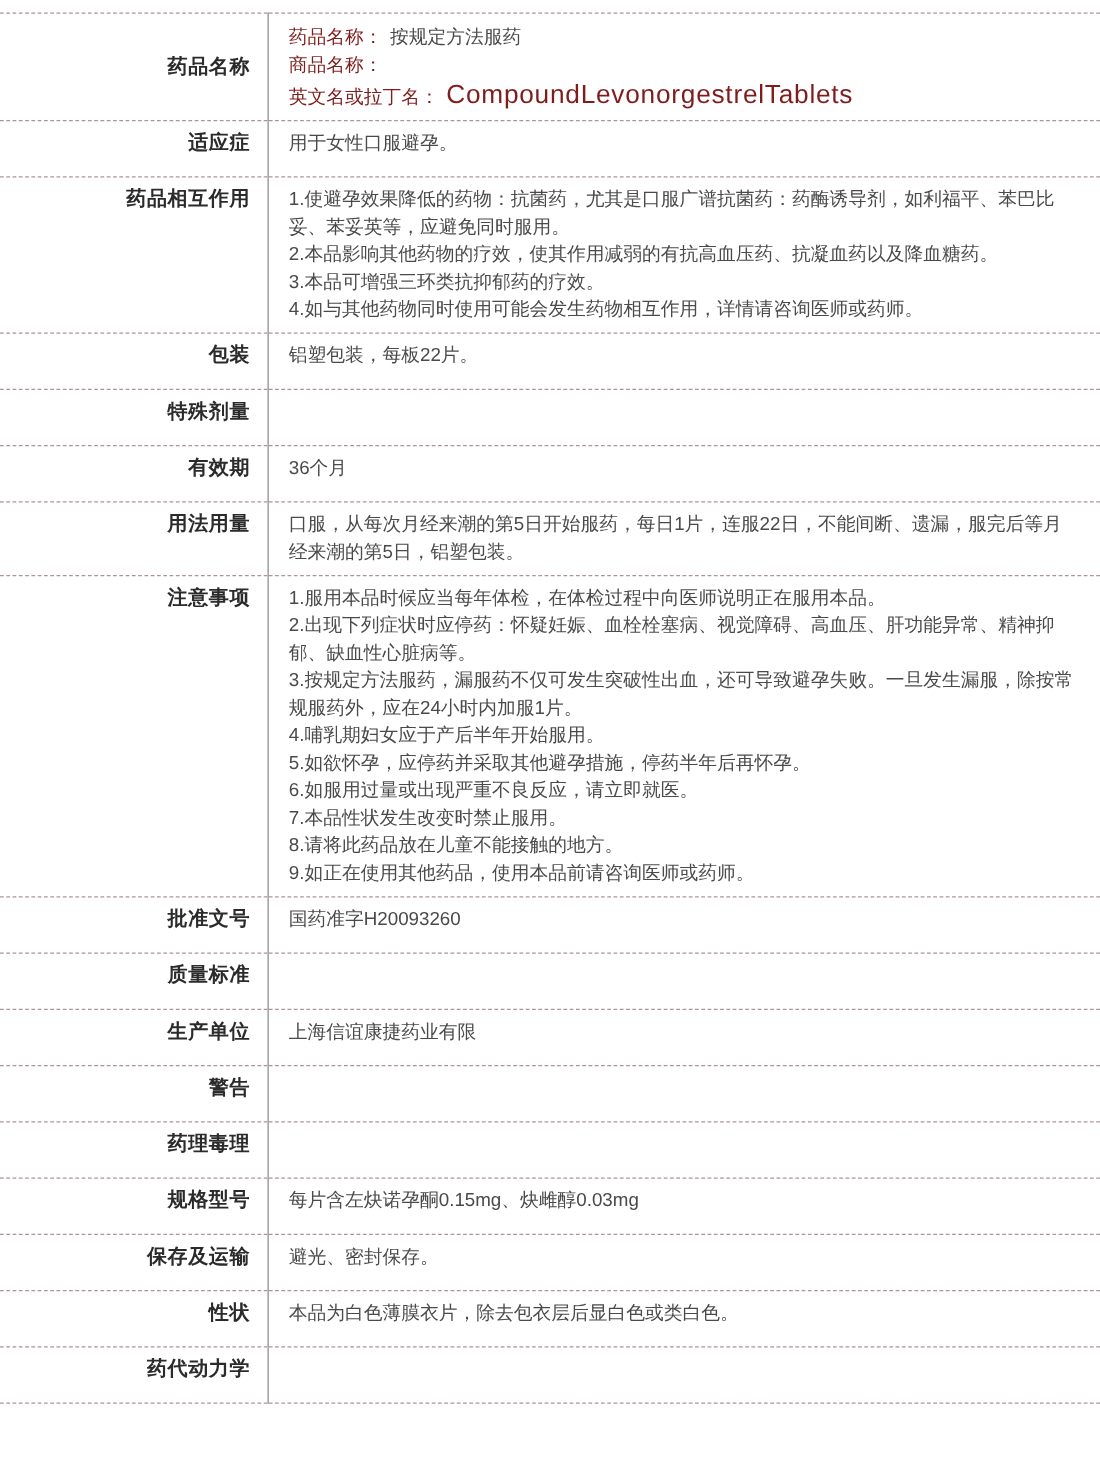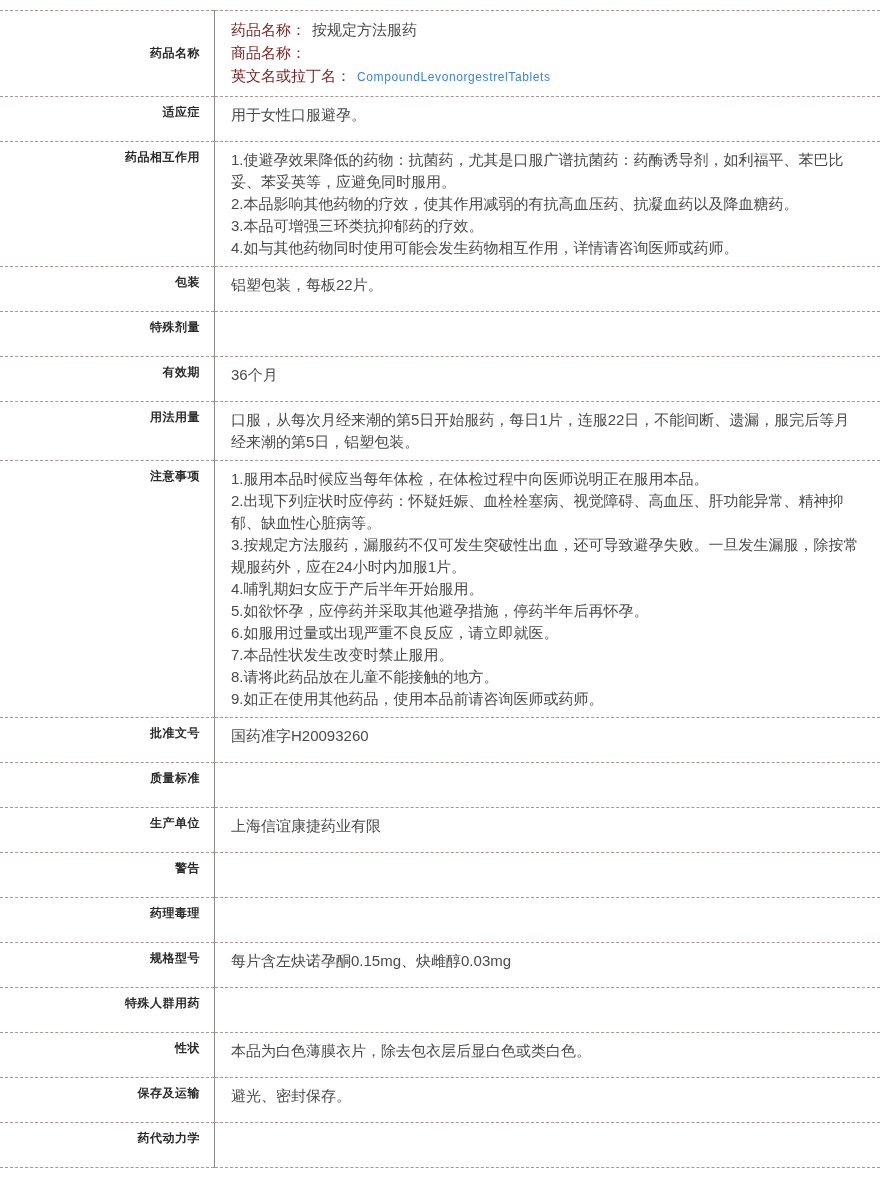--- a/index.html
+++ b/index.html
@@ -26,41 +26,41 @@
   }
   td {
     vertical-align: top;
     height: 30px;
   }
   td.lbl {
     width: 200px;
     border-right: 1px solid #8c8c8c;
     text-align: right;
     padding: 7px 14px 7px 0;
-    font-size: 12px;
+    font-size: 16px;
     font-weight: bold;
     color: #2b2b2b;
     letter-spacing: 0.5px;
   }
   td.val {
     padding: 7px 20px 7px 16px;
     font-size: 15px;
     color: #4a4a4a;
     line-height: 22px;
   }
   .line { min-height: 22px; }
   
   tr.row-drug-name td.lbl { vertical-align: middle; }
   tr.row-drug-name td.val { line-height: 23px; }
   .kv { min-height: 23px; }
   .kv .k { color: #7f1d1d; }
   .kv .v { color: #4a4a4a; margin-left: 6px; }
   .kv .v.eng {
-    font-size: 12px;
-    color: #3b82f6;
+    font-size: 21px;
+    color: #7f1d1d;
     letter-spacing: 0.6px;
   }
 </style>
 </head>
 <body>
 
 <div class="page">
   <table class="drug-table">
 
     <tbody>
@@ -175,38 +175,32 @@
       </td>
     </tr>
 
     <tr>
       <td class="lbl">规格型号</td>
       <td class="val">
         <div class="line">每片含左炔诺孕酮0.15mg、炔雌醇0.03mg</div>
       </td>
     </tr>
 
-    <tr>
-      <td class="lbl">特殊人群用药</td>
-      <td class="val">
-        <div class="line"></div>
+
+    <tr>
+      <td class="lbl">保存及运输</td>
+      <td class="val">
+        <div class="line">避光、密封保存。</div>
       </td>
     </tr>
 
     <tr>
       <td class="lbl">性状</td>
       <td class="val">
         <div class="line">本品为白色薄膜衣片，除去包衣层后显白色或类白色。</div>
-      </td>
-    </tr>
-
-    <tr>
-      <td class="lbl">保存及运输</td>
-      <td class="val">
-        <div class="line">避光、密封保存。</div>
       </td>
     </tr>
 
     <tr>
       <td class="lbl">药代动力学</td>
       <td class="val">
         <div class="line"></div>
       </td>
     </tr>
 

